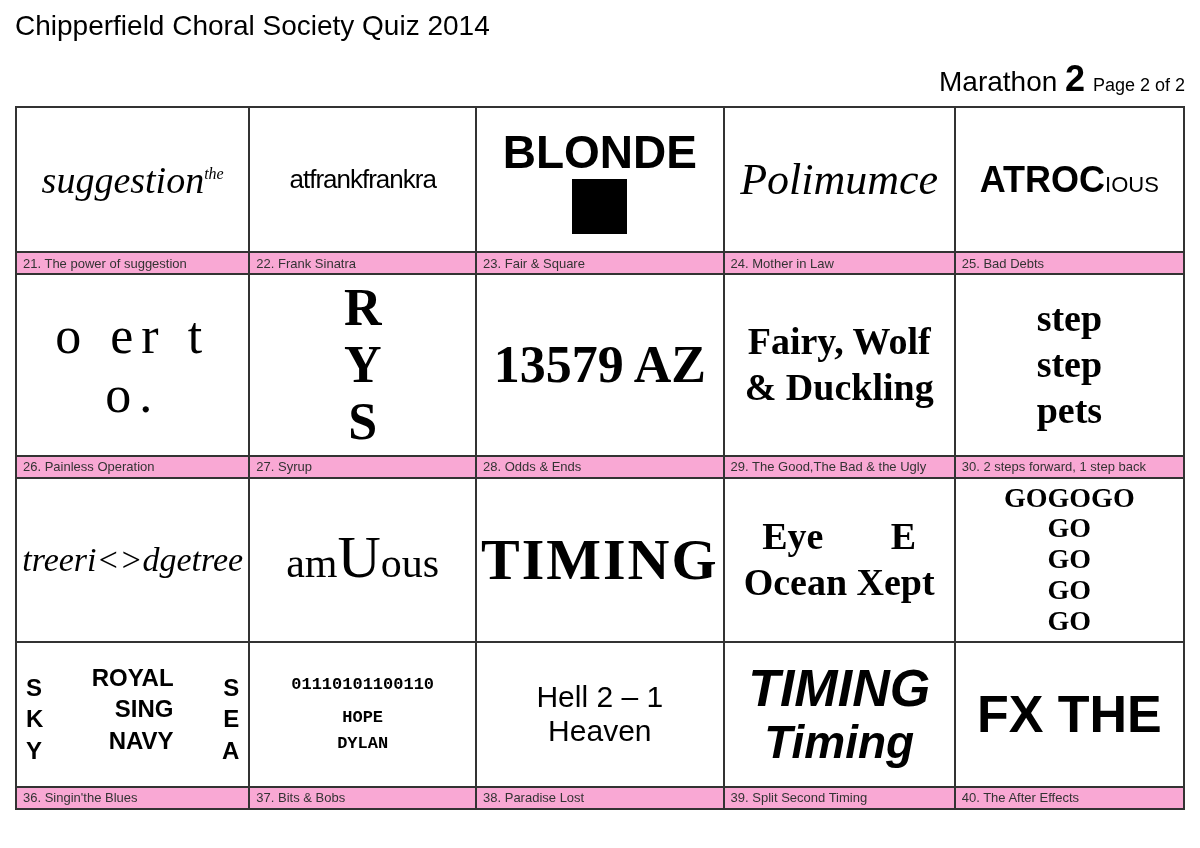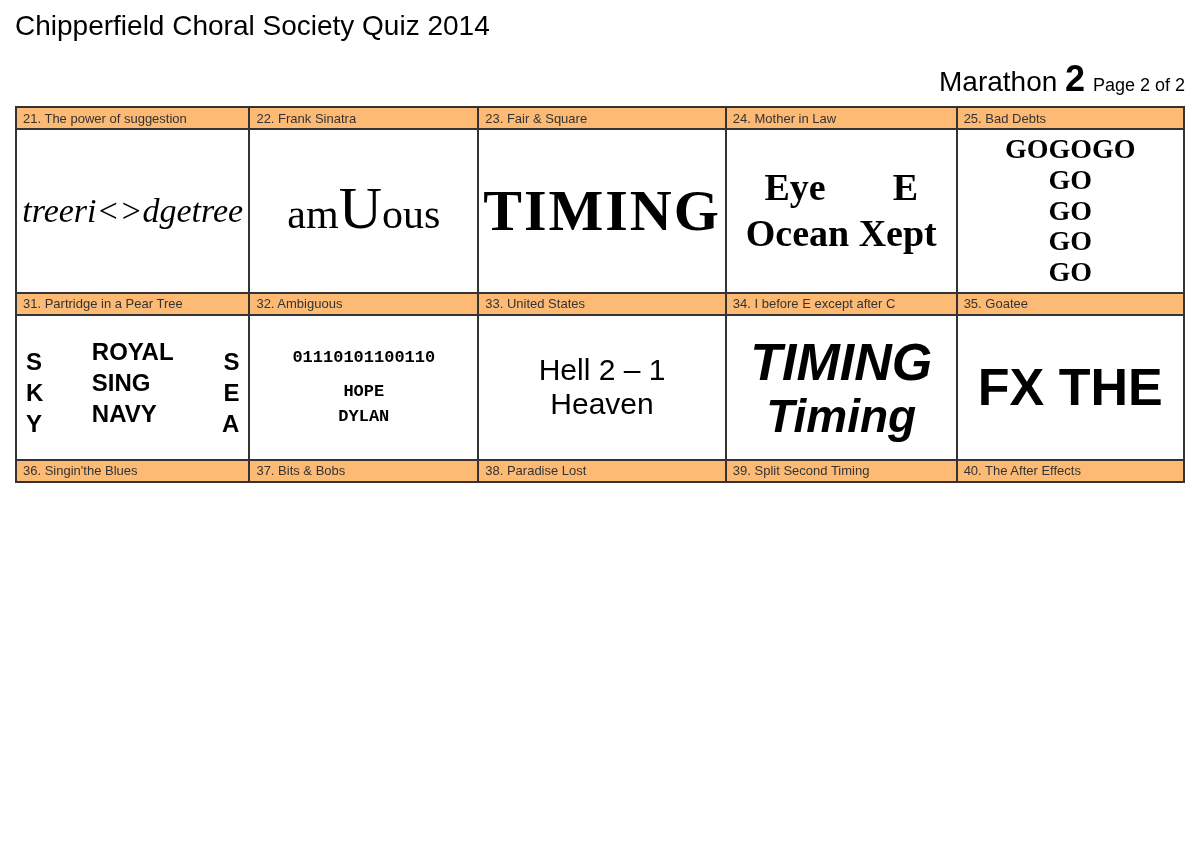--- a/index.html
+++ b/index.html
@@ -38,21 +38,21 @@
       border: 2px solid #333;
     }
     .grid-table td {
       border: 2px solid #333;
       vertical-align: middle;
       text-align: center;
       padding: 4px;
       width: 20%;
     }
     .answer-row td {
-      background-color: #fdba74;
+      background-color: #f9a8d4;
       text-align: left;
       padding: 2px 6px;
       font-size: 13px;
       color: #333;
       height: 22px;
       vertical-align: middle;
     }
     .puzzle-row td {
       height: 145px;
     }
@@ -248,30 +248,84 @@
   <span class="header-right">
     <span>Marathon</span>
     <span class="marathon">2</span>
     <span class="page-info">Page 2 of 2</span>
   </span>
 </div>
 
 <table class="grid-table">
 
   <tbody>
+      <tr class="puzzle-row">
+    <td>
+      <div class="cell-21">
+        <span>suggestion</span><span class="sup-the">the</span>
+      </div>
+    </td>
+    <td>
+      <div class="cell-22">atfrankfrankra</div>
+    </td>
+    <td>
+      <div class="cell-23">
+        <div>BLONDE</div>
+        <div class="blonde-square"></div>
+      </div>
+    </td>
+    <td>
+      <div class="cell-24">Polimumce</div>
+    </td>
+    <td>
+      <div class="cell-25">
+        <span>ATROC</span><span class="small-part">IOUS</span>
+      </div>
+    </td>
+  </tr>
 
   <tr class="answer-row">
     <td>21. The power of suggestion</td>
     <td>22. Frank Sinatra</td>
     <td>23. Fair &amp; Square</td>
     <td>24. Mother in Law</td>
     <td>25. Bad Debts</td>
   </tr>
 
-
+  <tr class="puzzle-row">
+    <td>
+      <div class="cell-26">o er t o.</div>
+    </td>
+    <td>
+      <div class="cell-27">
+        R<br>Y<br>S
+      </div>
+    </td>
+    <td>
+      <div class="cell-28">13579 AZ</div>
+    </td>
+    <td>
+      <div class="cell-29">
+        Fairy, Wolf<br>&amp; Duckling
+      </div>
+    </td>
+    <td>
+      <div class="cell-30">
+        step<br>step<br>pets
+      </div>
+    </td>
+  </tr>
+
+  <tr class="answer-row">
+    <td>26. Painless Operation</td>
+    <td>27. Syrup</td>
+    <td>28. Odds &amp; Ends</td>
+    <td>29. The Good,The Bad &amp; the Ugly</td>
+    <td>30. 2 steps forward, 1 step back</td>
+  </tr>
 
   <tr class="puzzle-row">
     <td>
       <div class="cell-31">treeri&lt;&gt;dgetree</div>
     </td>
     <td>
       <div class="cell-32">
         am<span class="big-u">U</span>ous
       </div>
     </td>
@@ -287,34 +341,27 @@
         <div>Ocean Xept</div>
       </div>
     </td>
     <td>
       <div class="cell-35">
         GOGOGO<br>GO<br>GO<br>GO<br>GO
       </div>
     </td>
   </tr>
 
-  <tr class="answer-row">
-    <td>31. Partridge in a Pear Tree</td>
-    <td>32. Ambiguous</td>
-    <td>33. United States</td>
-    <td>34. I before E except after C</td>
-    <td>35. Goatee</td>
-  </tr>
 
   <tr class="puzzle-row">
     <td>
       <div class="cell-36">
         <div class="cell-36-inner">
           <div style="text-align:left;padding-top:10px;">S<br>K<br>Y</div>
-          <div style="text-align:left;">ROYAL<br>SING<br>NAVY</div>
+          <div style="text-align:right;">ROYAL<br>SING<br>NAVY</div>
           <div style="text-align:right;padding-top:10px;">S<br>E<br>A</div>
         </div>
       </div>
     </td>
     <td>
       <div class="cell-37">
         <div>01110101100110</div>
         <div style="margin-top:8px;">HOPE</div>
         <div>DYLAN</div>
       </div>

